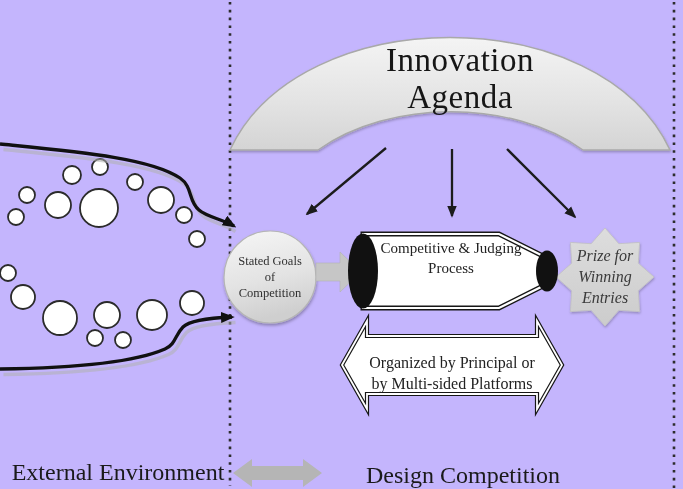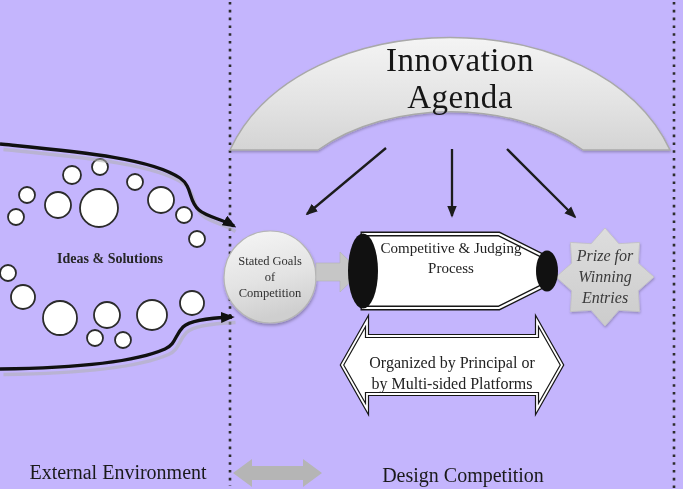--- a/index.html
+++ b/index.html
@@ -18,21 +18,21 @@
     text-align:center;
     color:#1f1f1f;
     pointer-events:none;
   }
   .lbl-title{font-size:33px;letter-spacing:.5px;color:#161616;}
   .lbl-ideas{font-size:14px;font-weight:600;color:#262626;}
   .lbl-goals{font-size:12.5px;line-height:1.28;color:#303030;}
   .lbl-process{font-size:15px;line-height:1.35;color:#222;}
   .lbl-prize{font-size:16px;line-height:1.32;font-style:italic;color:#3a3a3a;}
   .lbl-organizer{font-size:16px;line-height:1.3;color:#222;}
-  .lbl-region{font-size:20px;color:#1a1a1a;white-space:nowrap;}
+  .lbl-region{font-size:24px;color:#1a1a1a;white-space:nowrap;}
 </style>
 </head>
 <body>
 
 <div class="stage">
 
   <svg width="683" height="489" viewBox="0 0 683 489">
     <defs>
       <linearGradient id="gArch" x1="0" y1="0" x2="0" y2="1">
         <stop offset="0" stop-color="#f4f4f4"></stop>
@@ -119,21 +119,20 @@
     <g>
       <polygon points="342,365 367,321 367,336 537,336 537,321 562,365 537,409 537,394 367,394 367,409" fill="#ffffff" stroke="#171717" stroke-width="4.2" stroke-linejoin="miter"></polygon>
       <polygon points="342,365 367,321 367,336 537,336 537,321 562,365 537,409 537,394 367,394 367,409" fill="none" stroke="#ffffff" stroke-width="1.8"></polygon>
     </g>
 
     <polygon points="233,473 252,459 252,466 303,466 303,459 322,473 303,487 303,480 252,480 252,487" fill="#b5b5b5"></polygon>
   </svg>
 
   <div class="label lbl-title" style="left:460px;top:79px;">Innovation Agenda</div>
 
-  <div class="label lbl-ideas" style="left:110px;top:259px;">Ideas &amp; Solutions</div>
 
   <div class="label lbl-goals" style="left:270px;top:277px;">Stated Goals
 of
 Competition</div>
 
   <div class="label lbl-process" style="left:451px;top:258px;">Competitive &amp; Judging
 Process</div>
 
   <div class="label lbl-prize" style="left:605px;top:277px;">Prize for
 Winning

